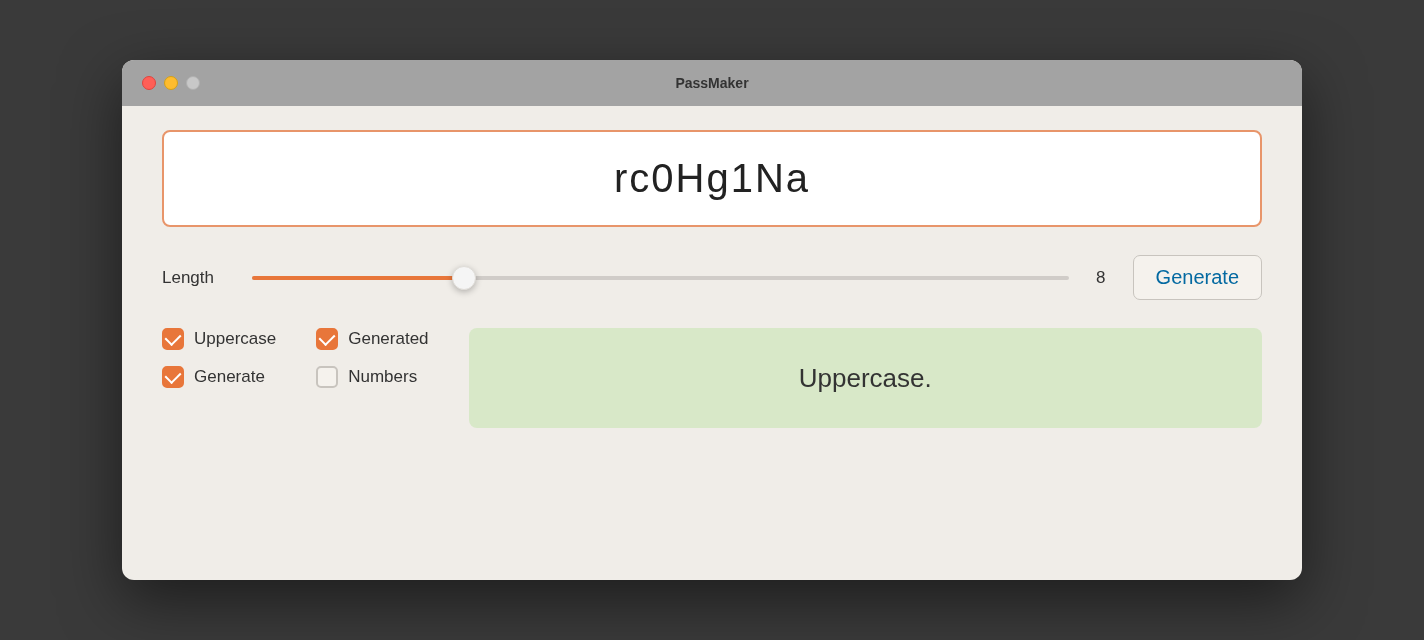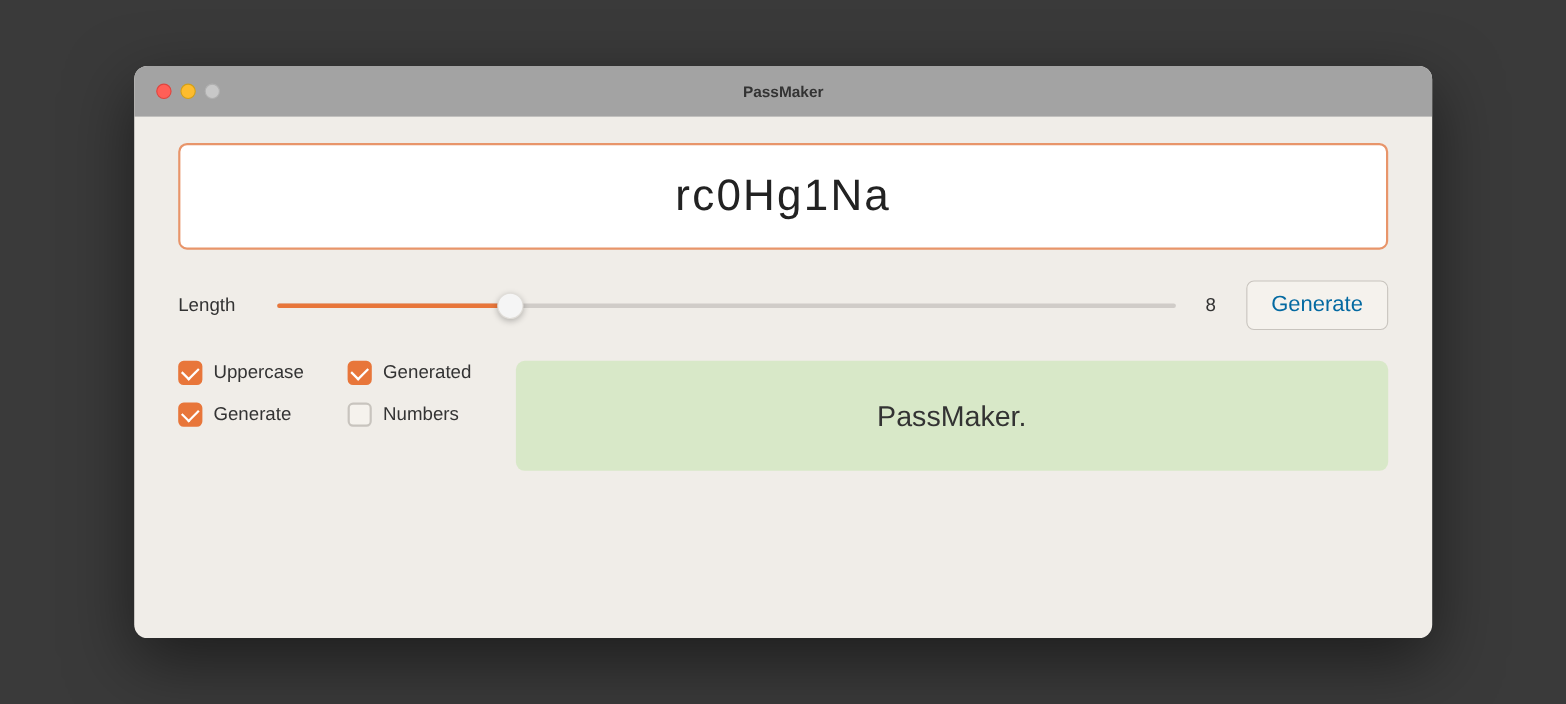--- a/index.html
+++ b/index.html
@@ -273,18 +273,18 @@
           <span class="checkbox-label">Generate</span>
         </div>
 
         <div class="checkbox-item">
           <div class="checkbox-box"></div>
           <span class="checkbox-label">Numbers</span>
         </div>
       </div>
 
       <div class="status-panel">
-        <span class="status-text">PassMaker.</span>
+        <span class="status-text">Uppercase.</span>
       </div>
     </div>
 
   </div>
 </div>
 
 </body></html>

